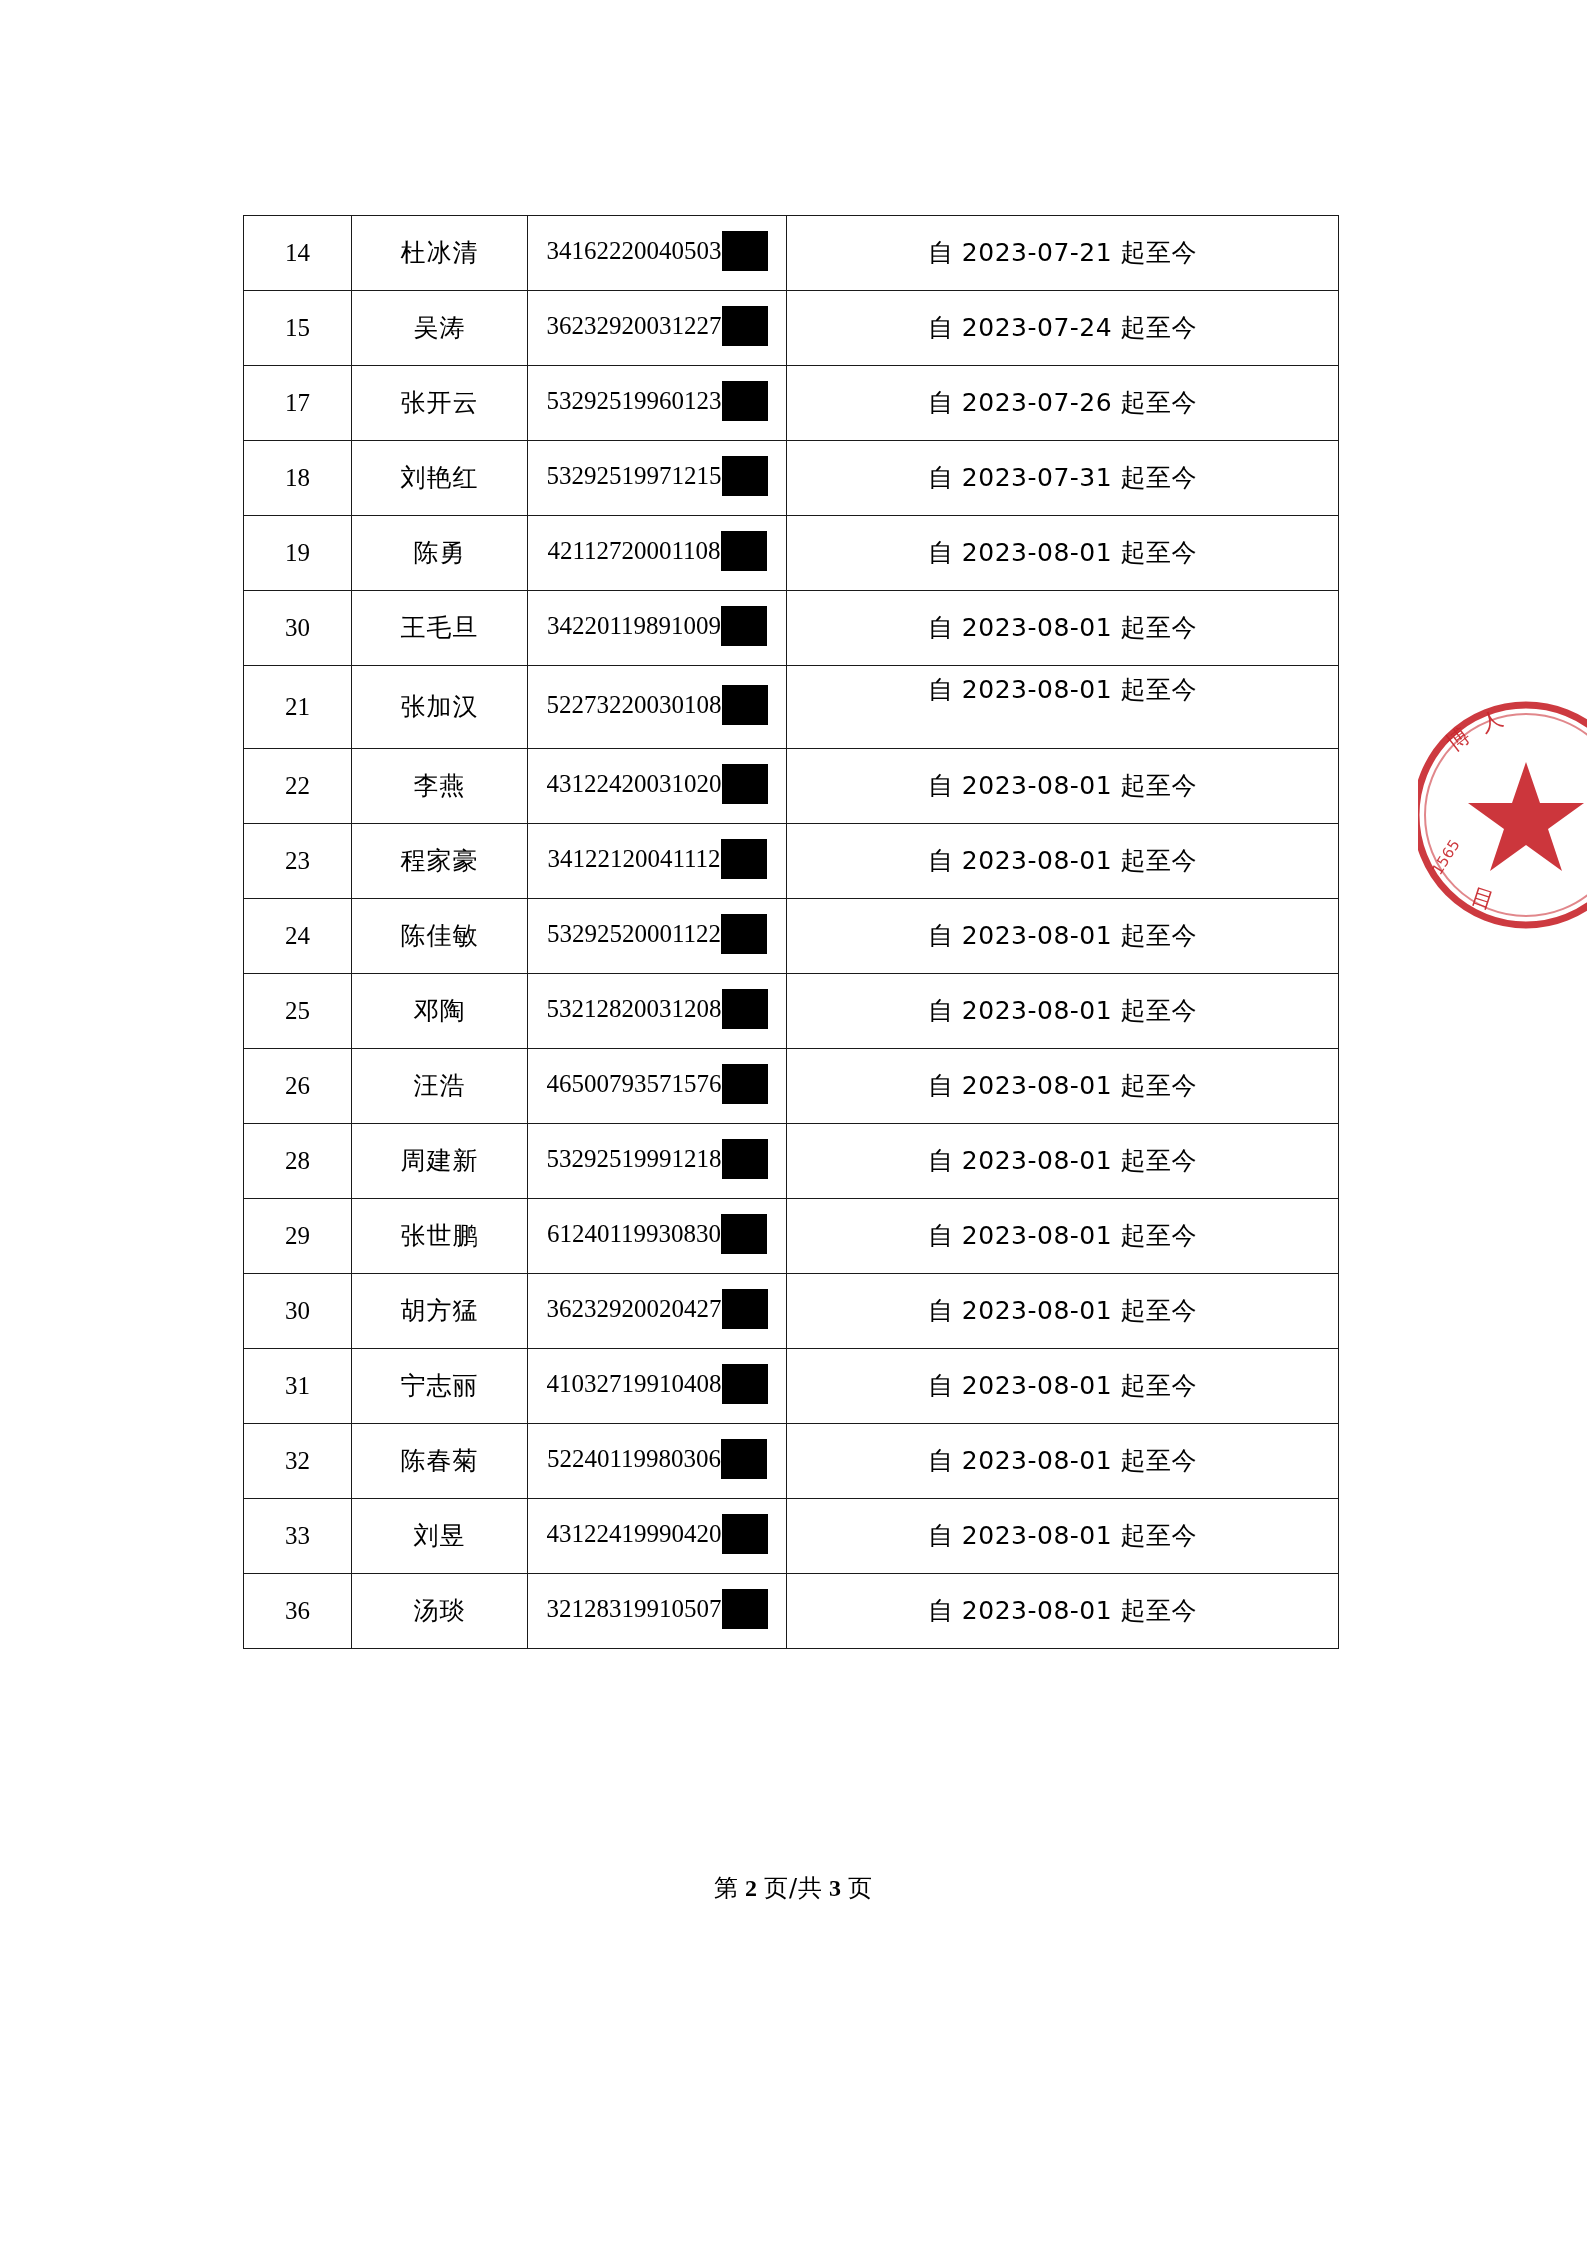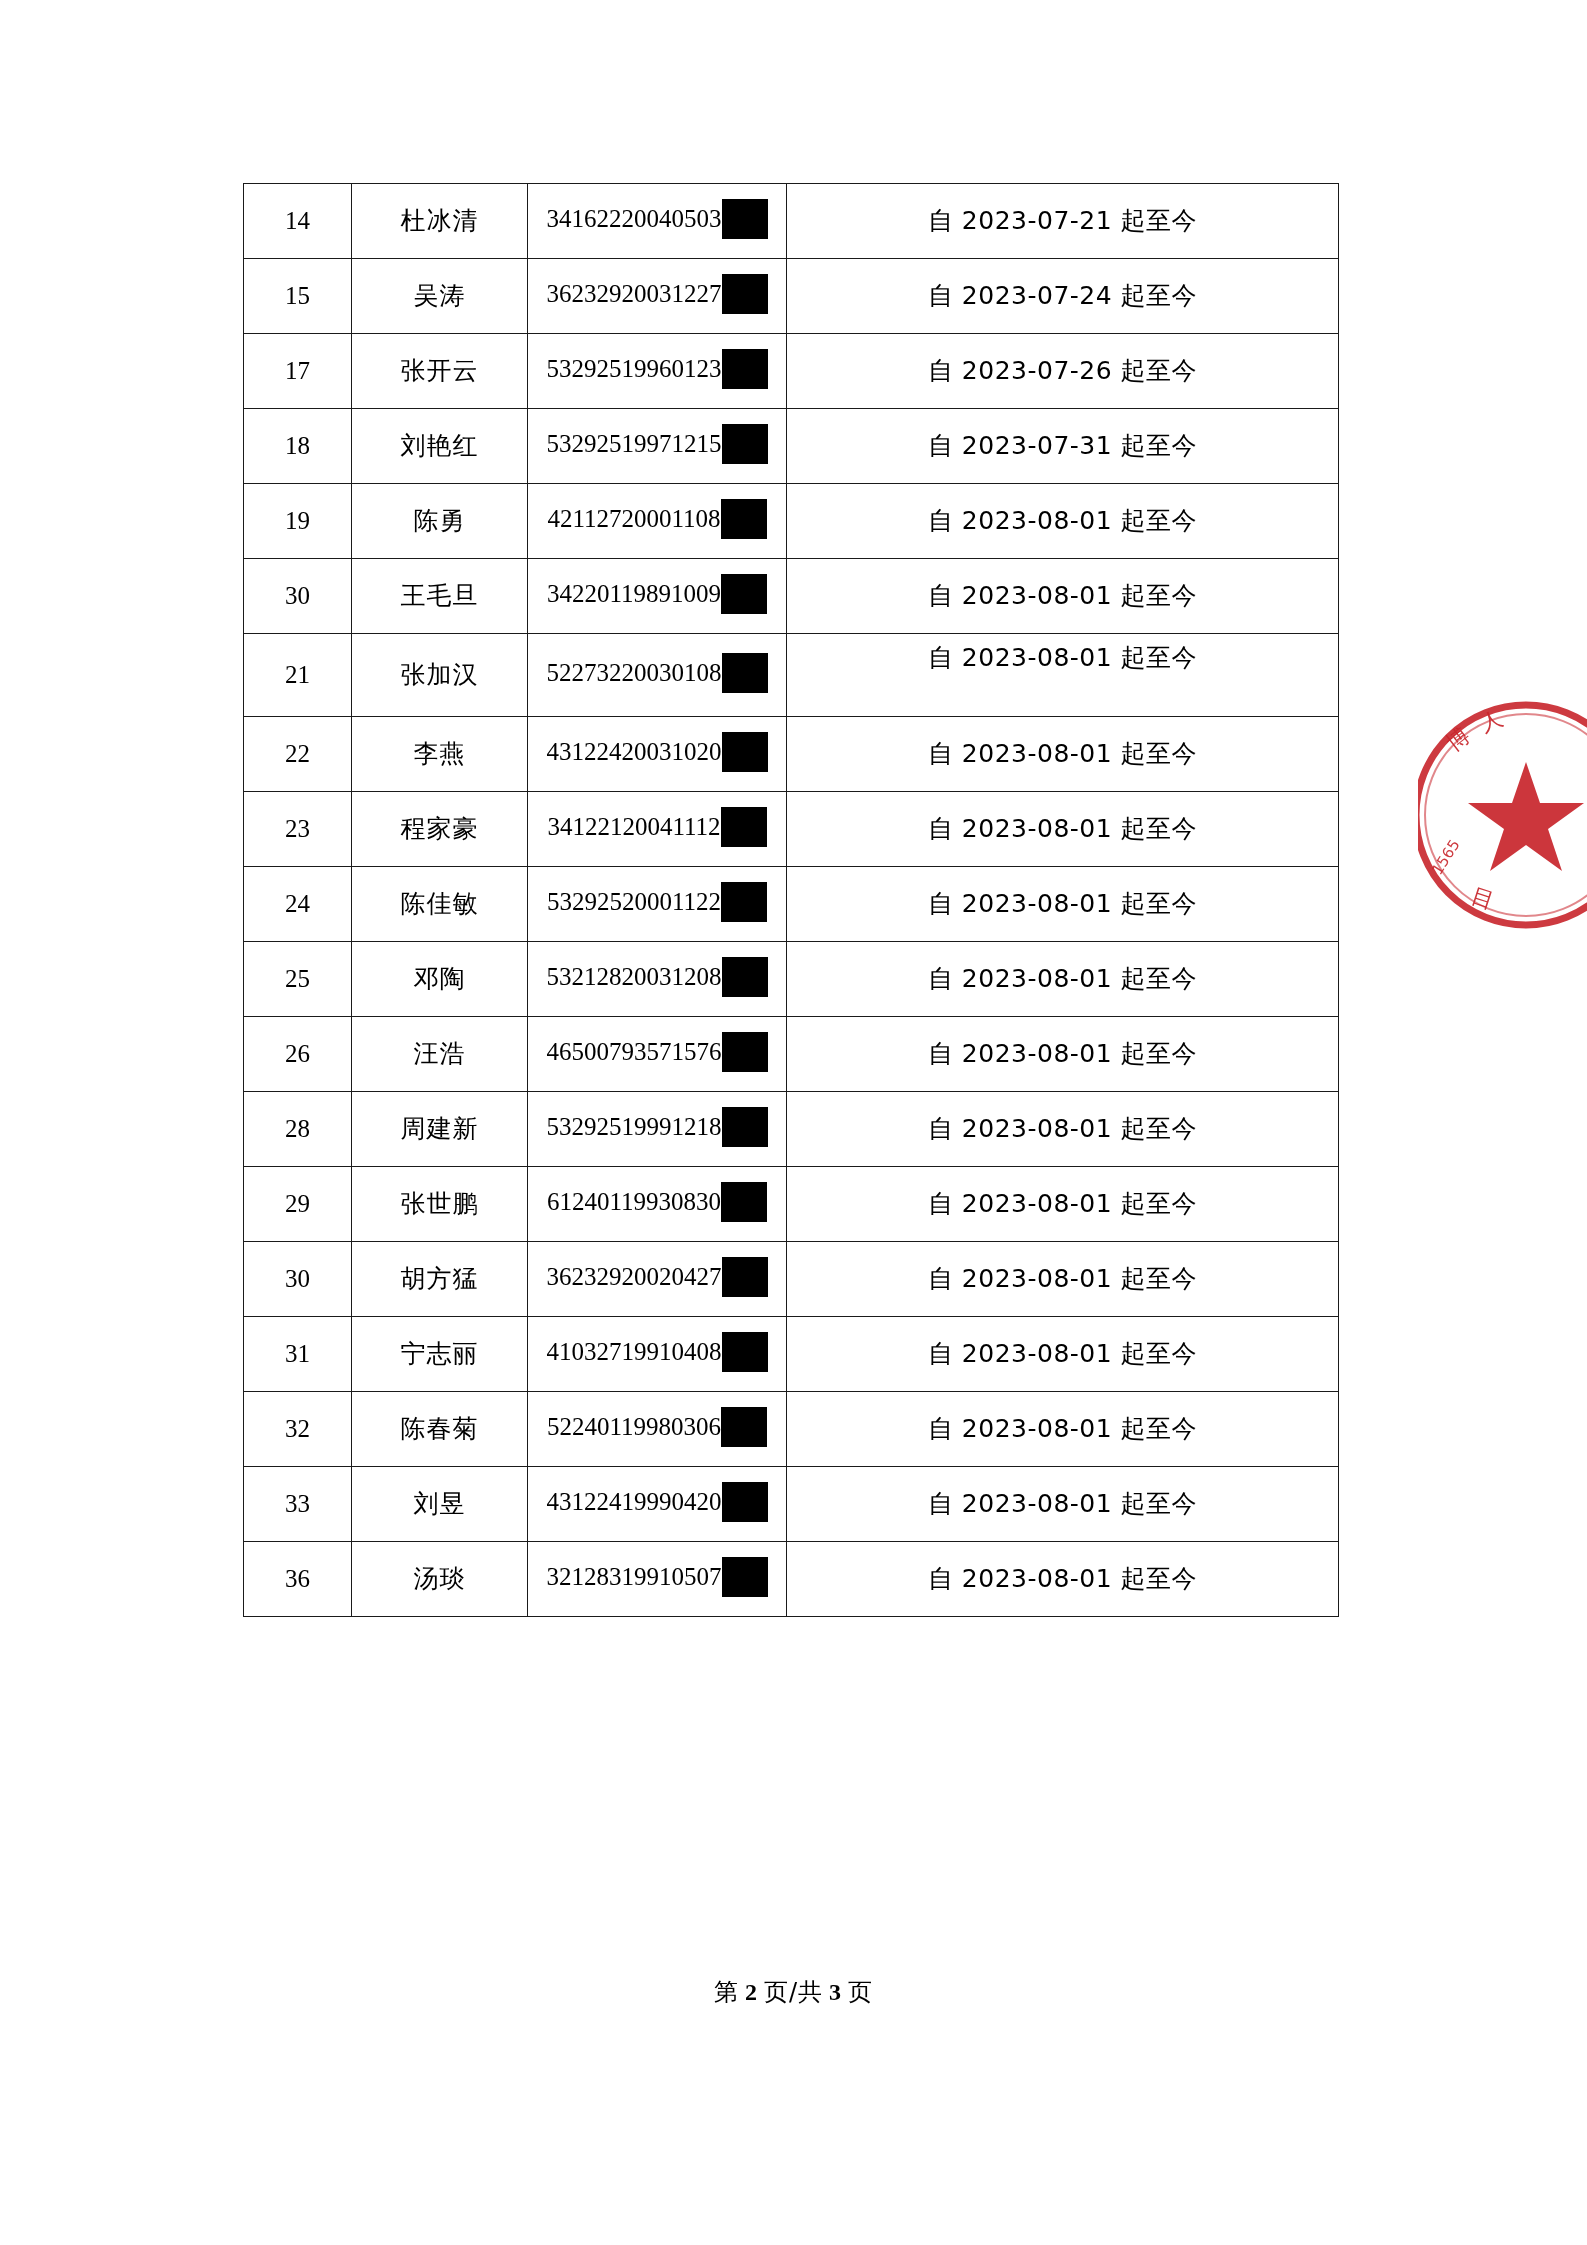--- a/index.html
+++ b/index.html
@@ -27,20 +27,21 @@
     position: absolute;
     left: 243px;
     top: 183px;
     width: 1095px;
   }
 
   table.roster {
     border-collapse: collapse;
     width: 1095px;
     table-layout: fixed;
+    margin-top: 32px;
   }
 
   table.roster td {
     border: 1px solid #1a1a1a;
     height: 74px;
     text-align: center;
     vertical-align: middle;
     font-size: 25px;
     line-height: 1.3;
     padding: 0 4px;
@@ -90,21 +91,21 @@
 
   
   tr.offset-date td.date {
     vertical-align: top;
     padding-top: 8px;
   }
 
   .footer {
     position: absolute;
     left: 0;
-    top: 1976px;
+    top: 1872px;
     width: 1587px;
     text-align: center;
     font-family: "DejaVu Sans", "Liberation Sans", sans-serif;
     font-size: 24px;
     letter-spacing: 1px;
   }
   .footer .pg {
     font-family: "Liberation Serif", "DejaVu Serif", serif;
     font-weight: bold;
     padding: 0 6px;

